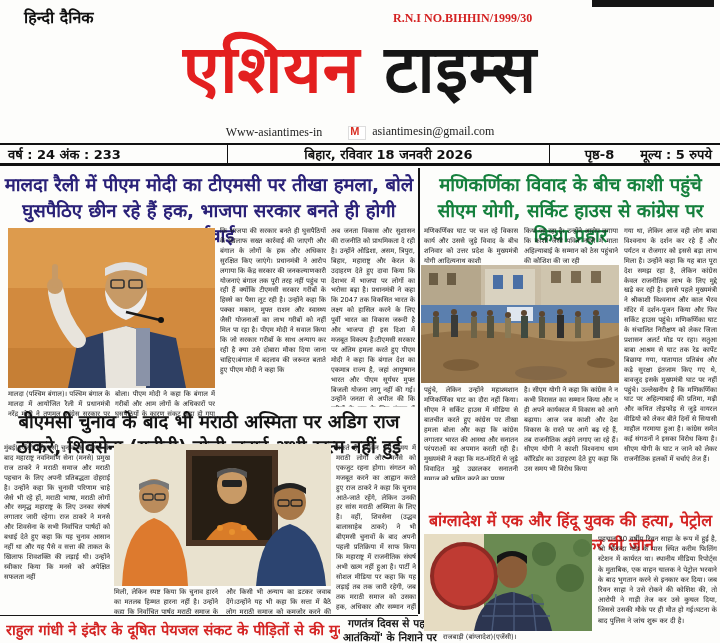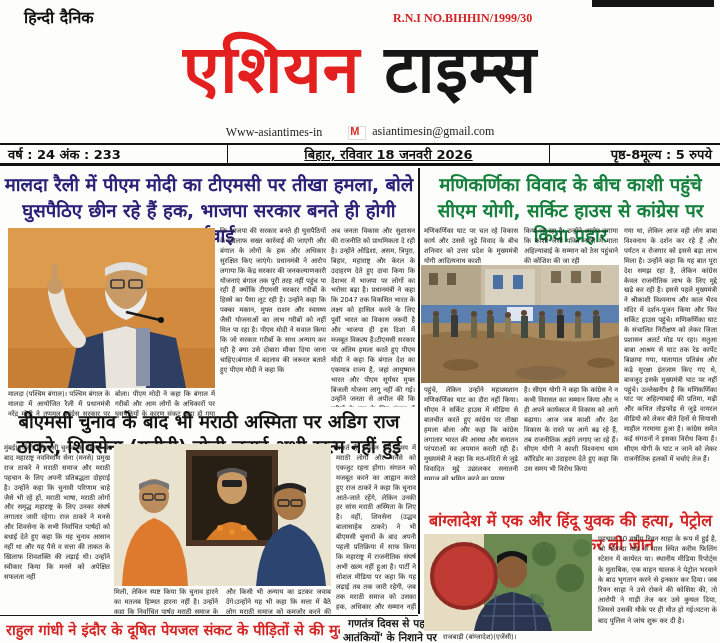--- a/index.html
+++ b/index.html
@@ -23,22 +23,22 @@
   .insta{width:13px;height:13px;border-radius:3px;position:relative;
          background:linear-gradient(45deg,#f5a623,#e1306c 60%,#833ab4);}
   .insta:before{content:"";position:absolute;left:3px;top:3px;width:5px;height:5px;
          border:1.4px solid #fff;border-radius:50%;}
   
   .datebar{left:0;top:143px;width:720px;height:23px;border-top:2px solid #111;
            border-bottom:3px solid #111;display:flex;align-items:flex-start;
            font-weight:700;font-size:13px;color:#111;box-sizing:border-box;}
   .datebar .cell{padding:0 8px;height:100%;display:flex;align-items:center;}
   .c1{width:228px;border-right:1.5px solid #111;box-sizing:border-box;}
-  .c2{width:322px;justify-content:center;border-right:1.5px solid #111;box-sizing:border-box;text-decoration:underline;}
-  .c3{flex:1;justify-content:flex-end;gap:0;}
+  .c2{width:322px;justify-content:center;border-right:1.5px solid #111;box-sizing:border-box;}
+  .c3{flex:1;justify-content:flex-end;gap:26px;}
   
   .vrule{left:418px;top:168px;width:1.5px;height:446px;background:#161616;}
   .hrule-bottom{left:0;top:615px;width:418px;height:1.2px;background:#161616;}
   
   .hl{font-weight:700;text-align:center;}
   .hl-navy{left:3px;top:172px;width:412px;font-size:18.5px;line-height:25.5px;color:#2a2178;}
   .hl-blk-r{left:424px;top:172px;width:293px;font-size:18.5px;line-height:25.5px;color:#15803d;}
   .hl-blk-m{left:2px;top:409px;width:414px;font-size:18.5px;line-height:25px;color:#141414;}
   .hl-red-b{left:424px;top:482px;width:293px;font-size:16px;line-height:24px;color:#d42423;margin-top:27px;}
   .hl-red-rahul{left:6px;top:619px;width:334px;font-size:14.6px;line-height:22px;color:#d42423;

